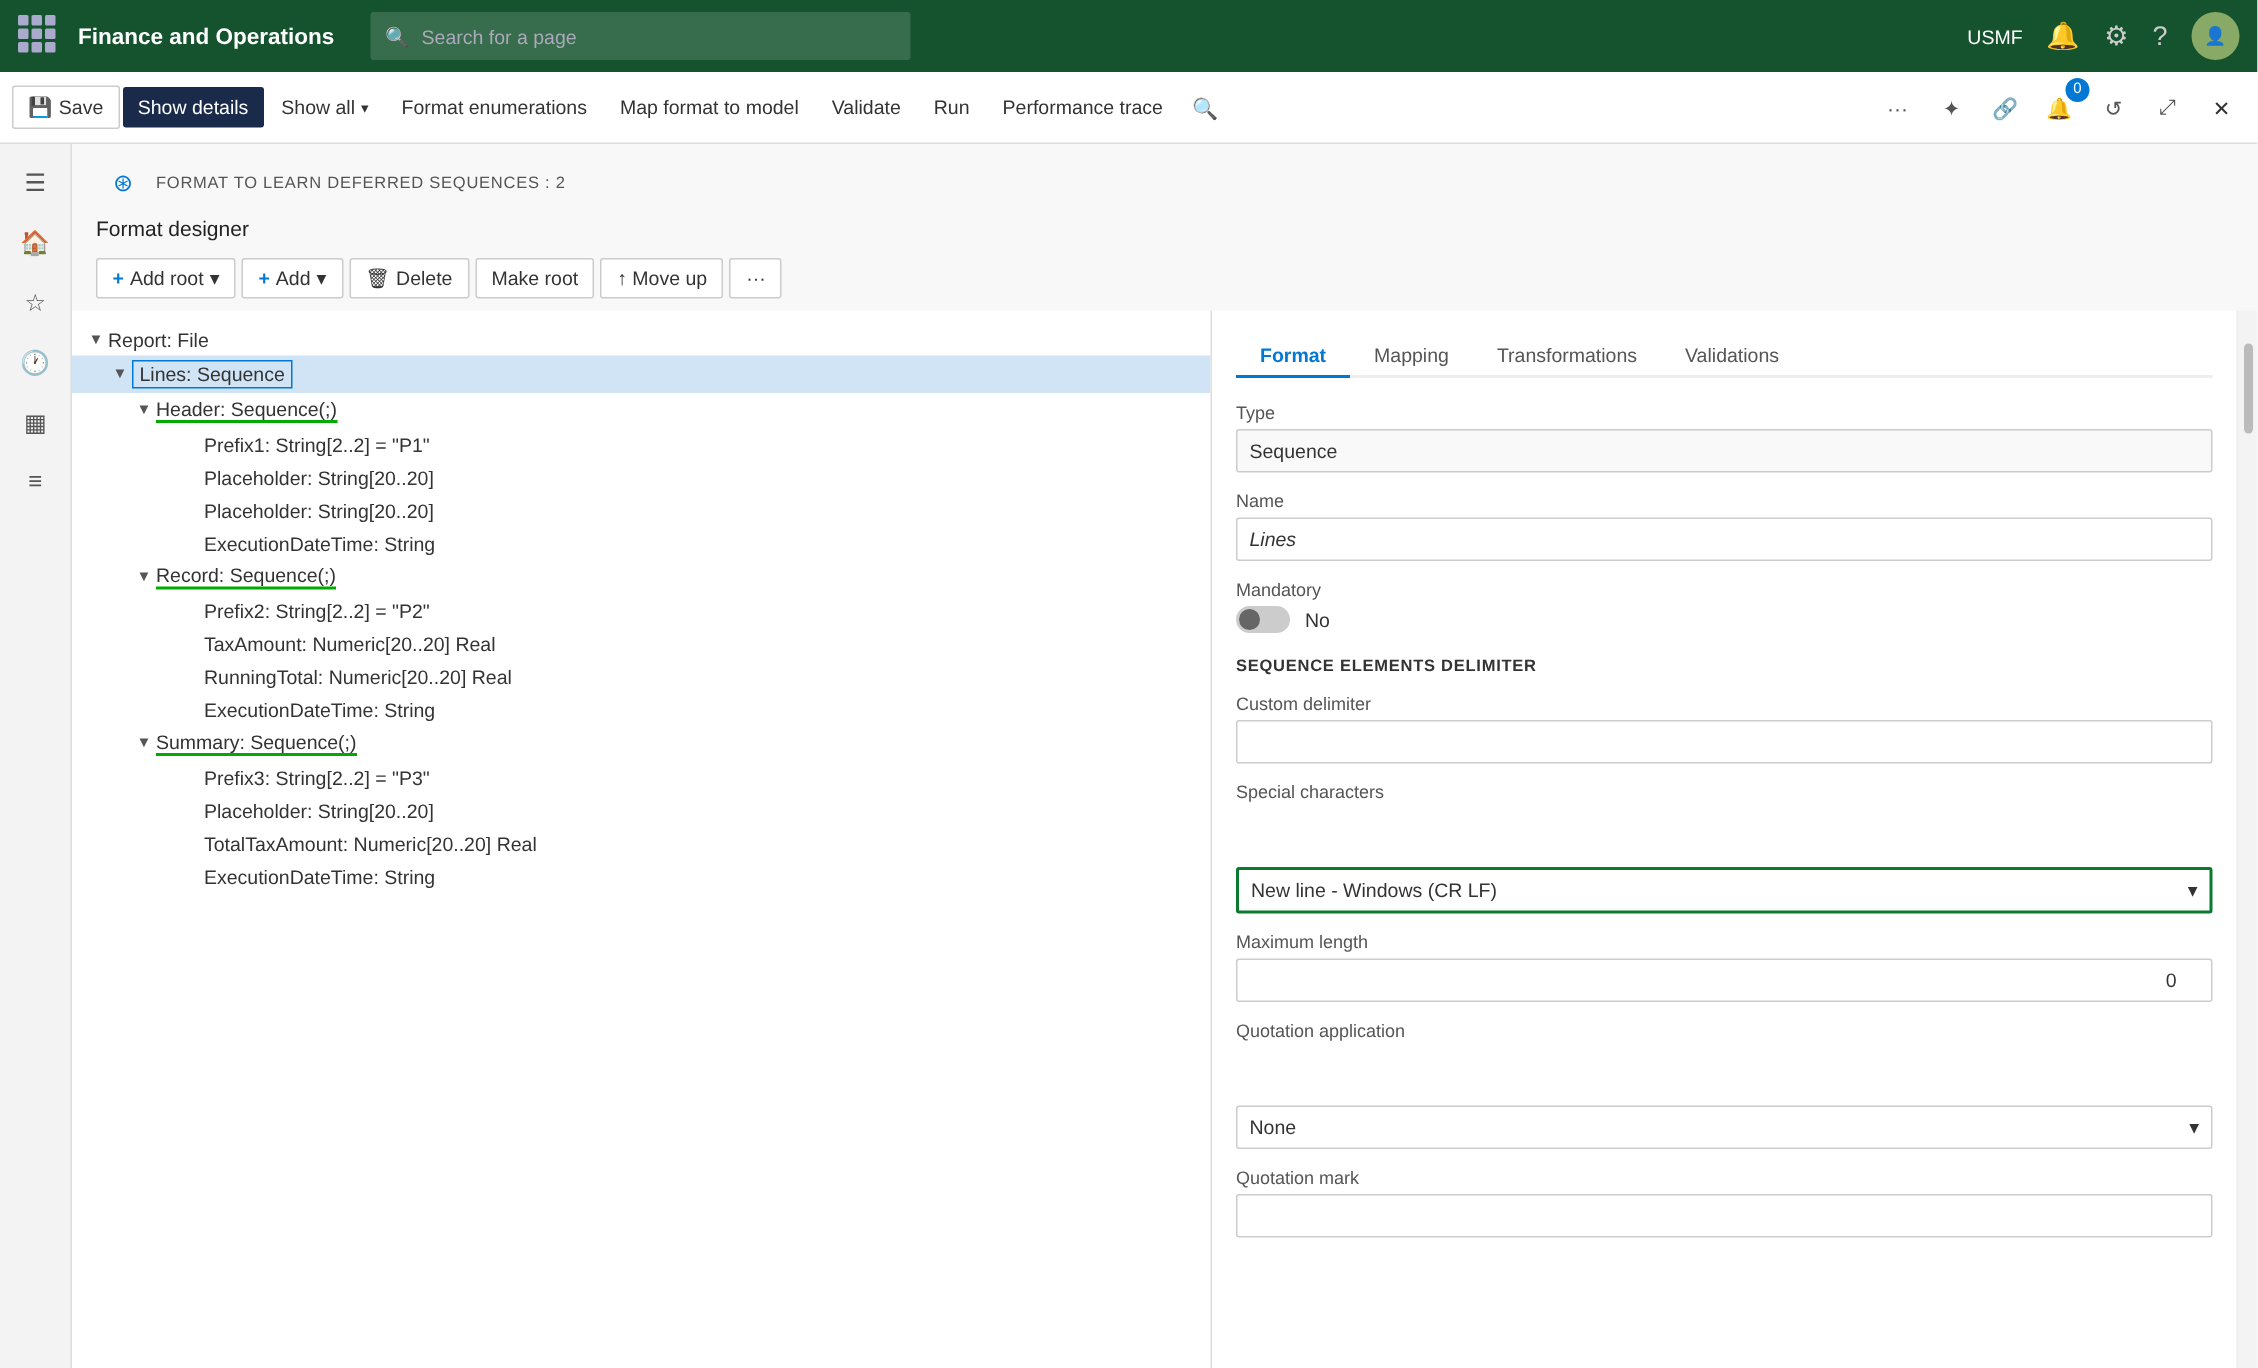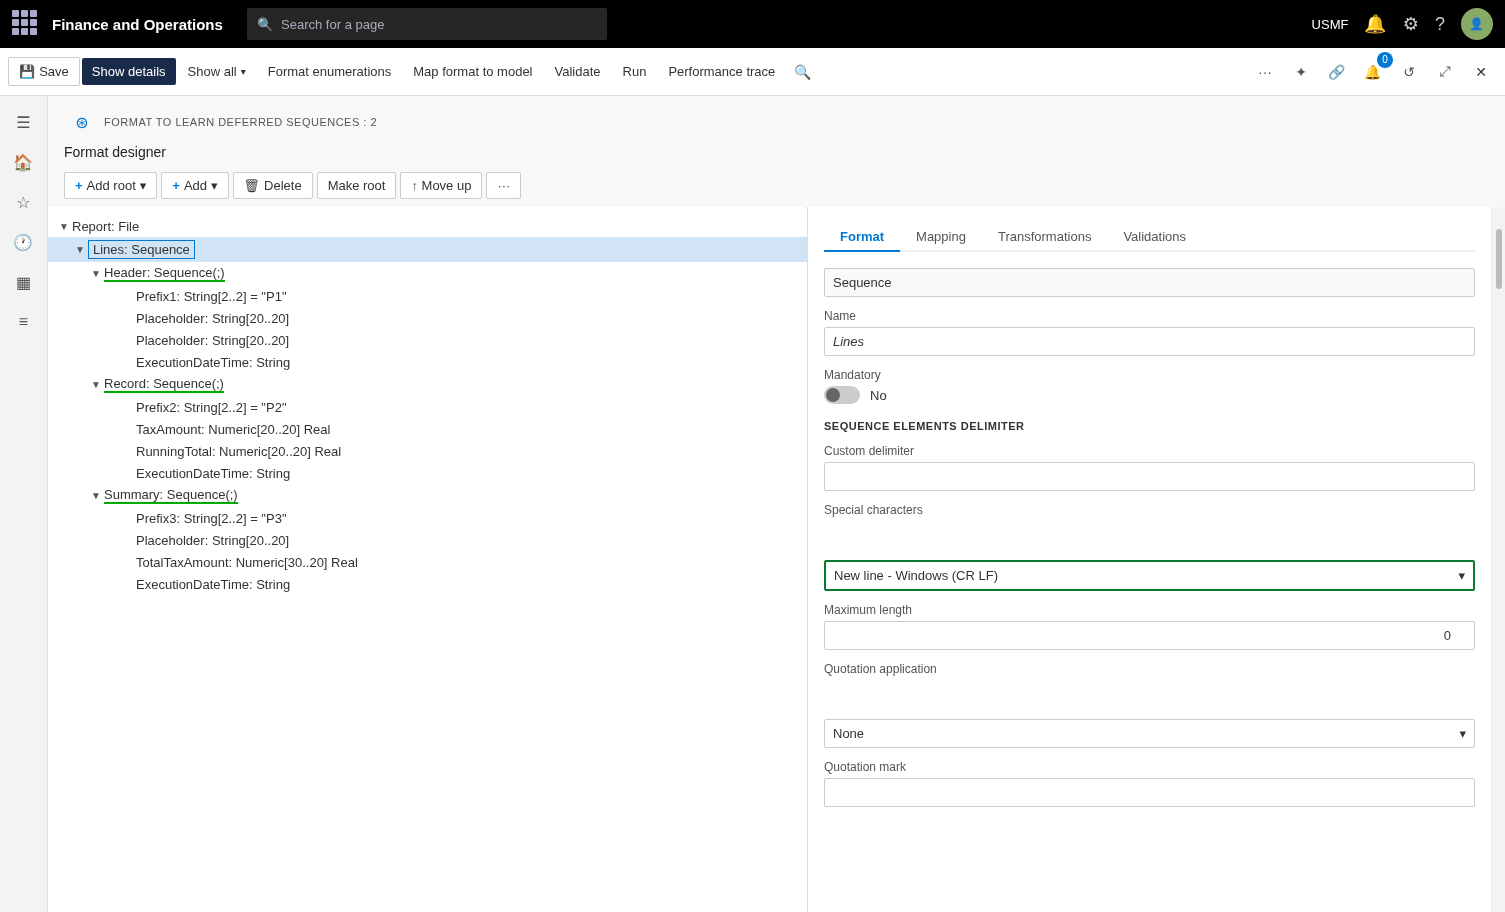--- a/index.html
+++ b/index.html
@@ -1,20 +1,20 @@
 <!DOCTYPE html>
 <html><head>
   <meta charset="utf-8">
   <style>
     * { box-sizing: border-box; margin: 0; padding: 0; }
     body { font-family: 'Segoe UI', Arial, sans-serif; font-size: 13px; background: #f8f8f8; color: #333; height: 912px; overflow: hidden; }
 
     
     .top-bar {
-      background: #000000;
+      background: #14532d;
       height: 48px;
       display: flex;
       align-items: center;
       padding: 0 12px;
       gap: 12px;
     }
     .top-bar-grid {
       width: 28px; height: 28px;
       display: grid; grid-template-columns: repeat(3,7px); grid-template-rows: repeat(3,7px); gap: 2px;
       cursor: pointer;
@@ -415,40 +415,41 @@
 
         <div class="tree-node">
           <span class="node-indent" style="width:72px;"></span>
           <span class="tree-toggle"></span>
           <span class="node-label">Placeholder: String[20..20]</span>
         </div>
 
         <div class="tree-node">
           <span class="node-indent" style="width:72px;"></span>
           <span class="tree-toggle"></span>
-          <span class="node-label">TotalTaxAmount: Numeric[30..20] Real</span>
+          <span class="node-label">TotalTaxAmount: Numeric[20..20] Real</span>
         </div>
 
         <div class="tree-node">
           <span class="node-indent" style="width:72px;"></span>
           <span class="tree-toggle"></span>
           <span class="node-label">ExecutionDateTime: String</span>
         </div>
       </div>
 
       <div class="props-panel">
 
         <div class="props-tabs">
           <button class="props-tab active">Format</button>
           <button class="props-tab">Mapping</button>
           <button class="props-tab">Transformations</button>
           <button class="props-tab">Validations</button>
         </div>
 
         <div>
+          <div class="field-label">Type</div>
           <div class="field-value-box">Sequence</div>
         </div>
 
         <div>
           <div class="field-label">Name</div>
           <input type="text" class="field-input" value="Lines" style="">
         </div>
 
         <div>
           <div class="field-label">Mandatory</div>

